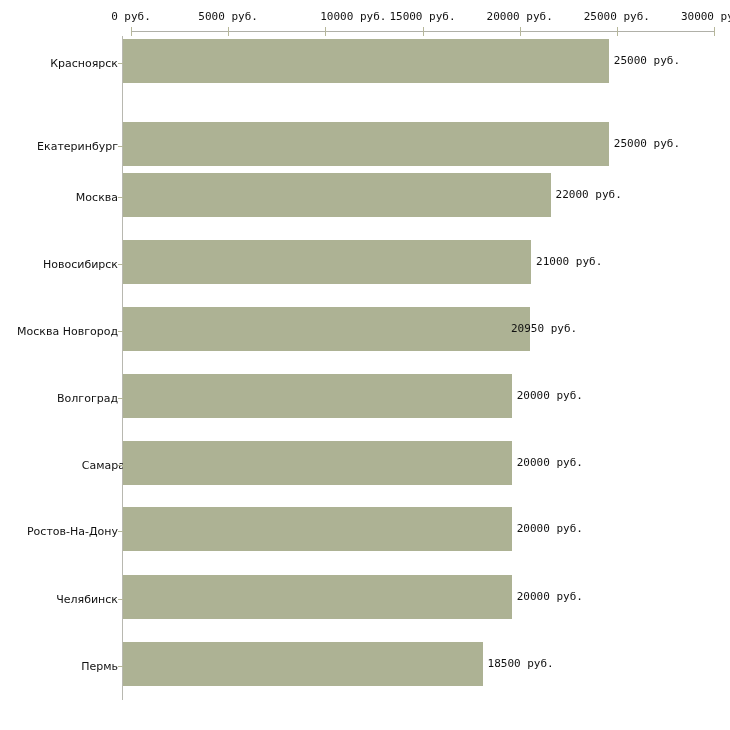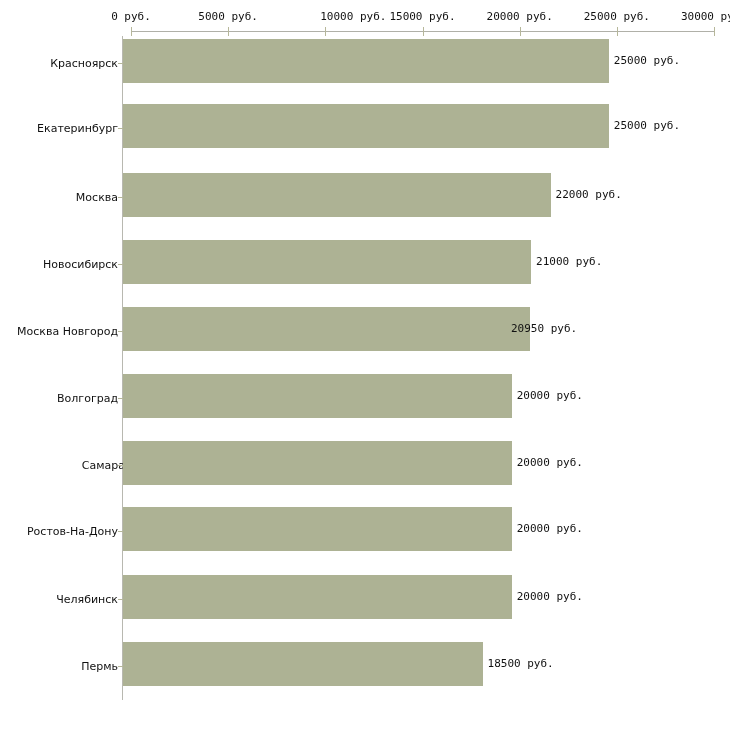--- a/index.html
+++ b/index.html
@@ -139,21 +139,21 @@
 
   <div id="plot-area">
     <div class="y-axis-line"></div>
     <div id="bars">
         <div class="bar-row" style="top: 0px;">
           <div class="cat-label">Красноярск</div>
           <div class="cat-tick"></div>
           <div class="bar" style="width: 485.833px; background: rgb(173, 178, 148);"></div>
           <div class="bar-value" style="left: 613.833px;">25000 руб.</div>
         </div>
-        <div class="bar-row" style="top: 65px;">
+        <div class="bar-row" style="top: 83px;">
           <div class="cat-label">Екатеринбург</div>
           <div class="cat-tick"></div>
           <div class="bar" style="width: 485.833px; background: rgb(173, 178, 148);"></div>
           <div class="bar-value" style="left: 613.833px;">25000 руб.</div>
         </div>
         <div class="bar-row" style="top: 134px;">
           <div class="cat-label">Москва</div>
           <div class="cat-tick"></div>
           <div class="bar" style="width: 427.533px; background: rgb(173, 178, 148);"></div>
           <div class="bar-value" style="left: 555.533px;">22000 руб.</div>

